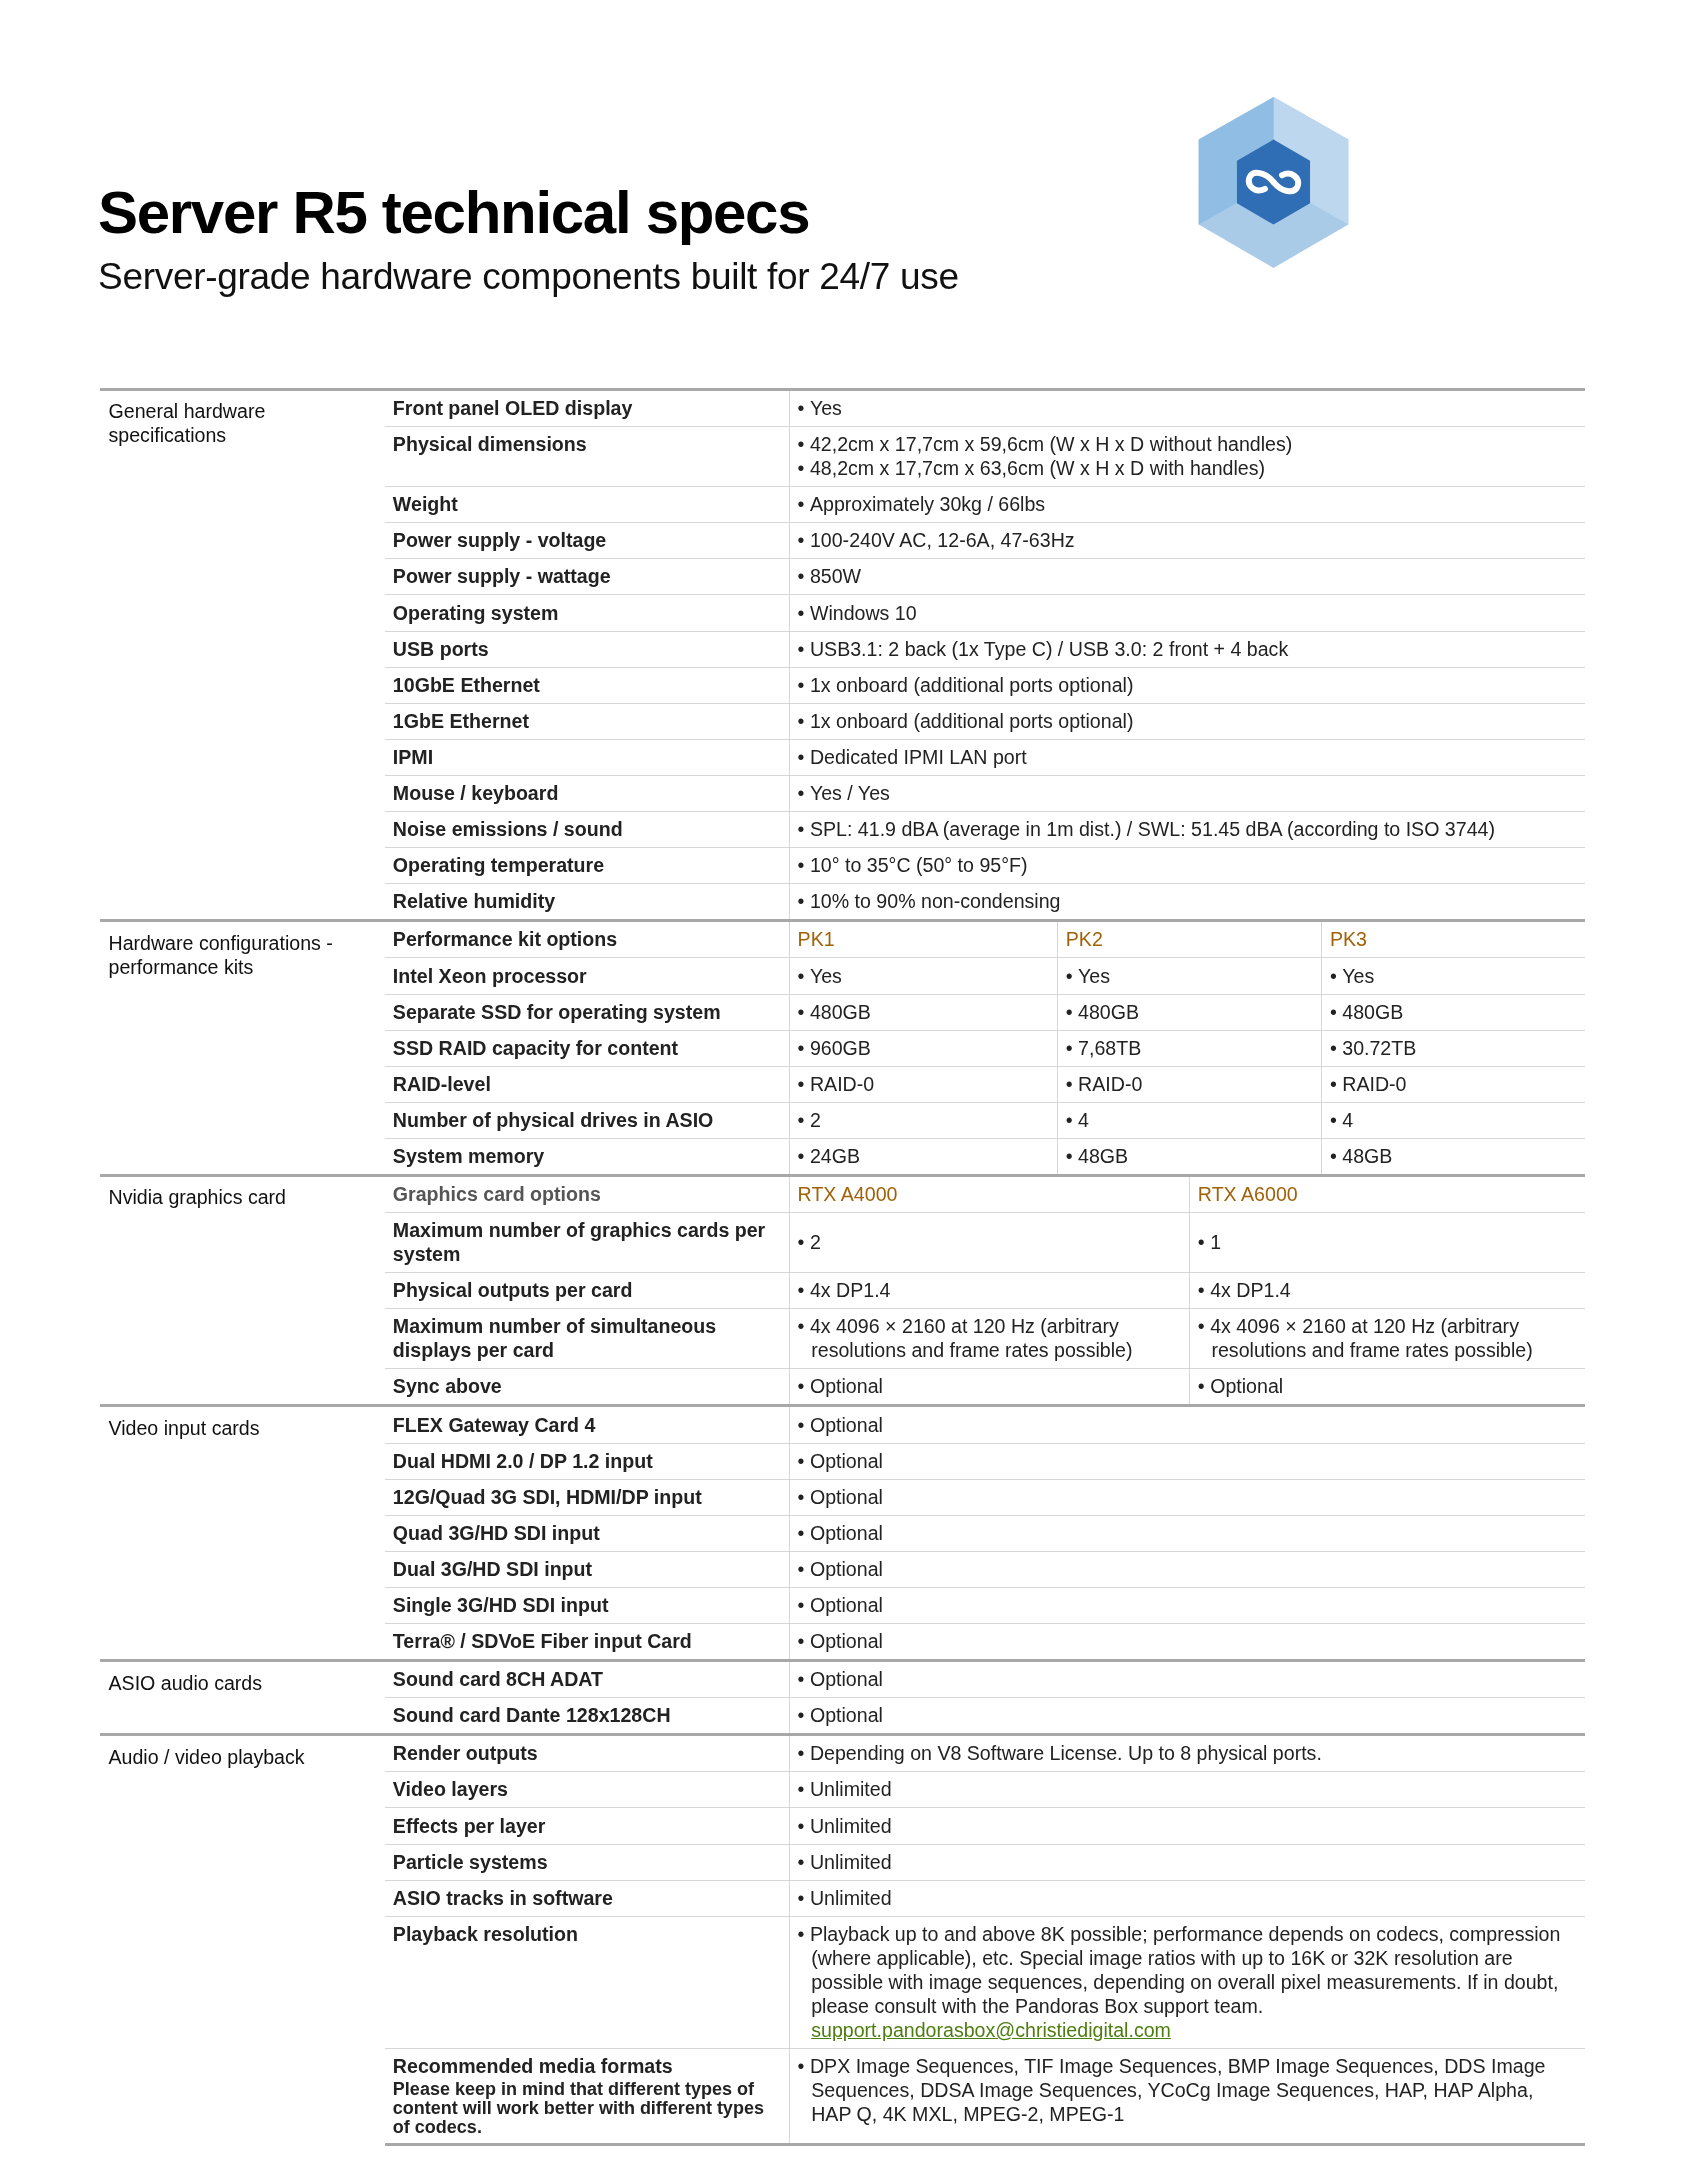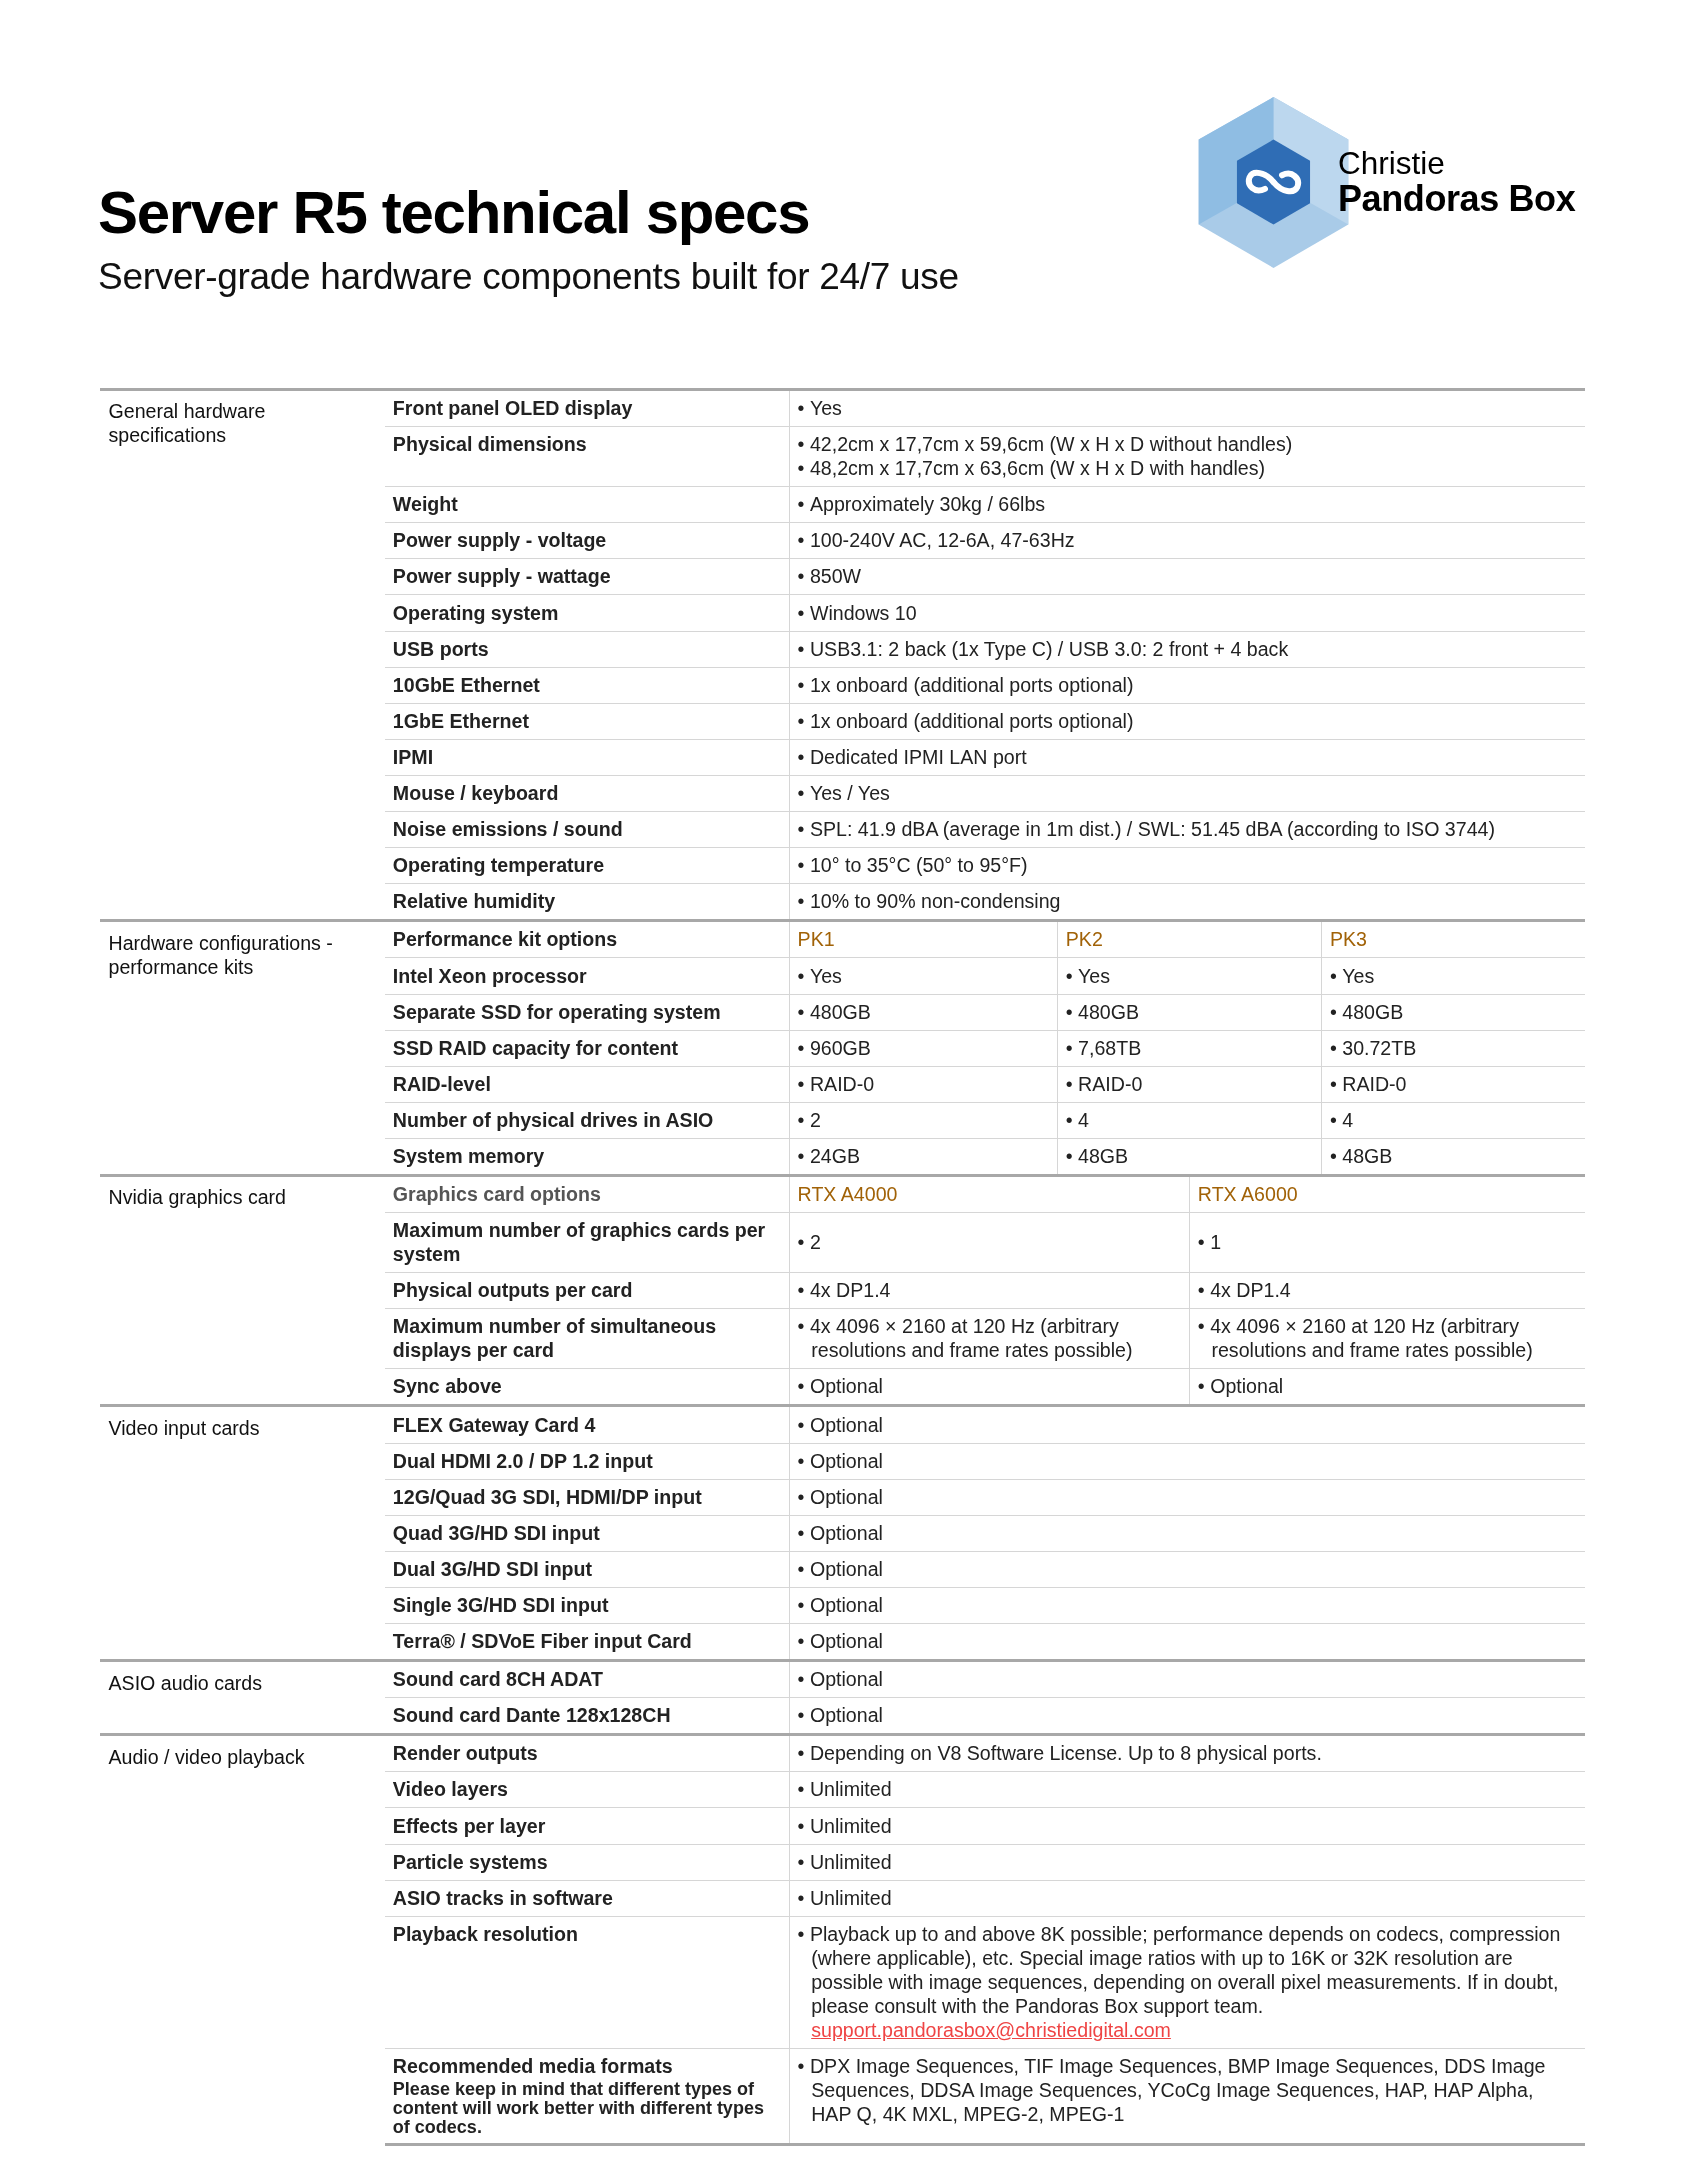--- a/index.html
+++ b/index.html
@@ -22,44 +22,40 @@
 
   .cat { font-weight: 400; color: #111; padding-left: 8.5px !important; width: 284px; }
   .cat-text { display: block; padding-top: 3.4px; font-size: 19.6px; line-height: 24px; }
   .label { color: #222; border-bottom: 1.7px solid #d6d6d6; font-weight: bold; }
   .val { color: #222; border-left: 1.7px solid #d6d6d6; border-bottom: 1.7px solid #d6d6d6; }
   .colhead { color: #a16207; font-weight: 400; }
   .muted { color: #555; }
   .bullet::before { content: "\2022\00a0"; }
   .bullet-line { display: block; padding-left: 13.6px; text-indent: -13.6px; }
   .note { display: block; font-size: 18px; line-height: 19px; color: #222; margin-top: 1.7px; }
-  .email { color: #ef4444; text-decoration: underline; display: block; padding-left: 13.6px; }
+  .email { color: #4d7c0f; text-decoration: underline; display: block; padding-left: 13.6px; }
 </style>
 </head>
 <body>
 
 <h1 class="title">Server R5 technical specs</h1>
 <div class="subtitle">Server-grade hardware components built for 24/7 use</div>
 
 <div class="logo">
   <svg width="153" height="175" viewBox="0 0 180 205">
     <polygon points="90,2 178,52 178,152 90,203 2,152 2,52" fill="#a9cbe8"></polygon>
     <polygon points="90,2 178,52 178,152 90,102" fill="#bcd7ee"></polygon>
     <polygon points="2,52 90,2 90,102 2,152" fill="#8fbde3"></polygon>
     <polygon points="90,52 133,77 133,127 90,152 47,127 47,77" fill="#2f6db5"></polygon>
     <g fill="none" stroke="#ffffff" stroke-width="7" stroke-linecap="round">
       <path d="M90,102 C80,90 66,88 62,96 C58,106 68,116 80,110"></path>
       <path d="M90,102 C100,114 114,116 118,108 C122,98 112,88 100,94"></path>
       <path d="M70,92 L110,92" stroke-width="0"></path>
     </g>
   </svg>
-  <div class="logo-text">
-    <div class="logo-line1">Christie</div>
-    <div class="logo-line2">Pandoras Box</div>
-  </div>
 </div>
 
 <table class="spec-table">
   <colgroup>
     <col style="width:285px">
     <col style="width:404px">
     <col style="width:132px">
     <col style="width:136px">
     <col style="width:132px">
     <col style="width:132px">

